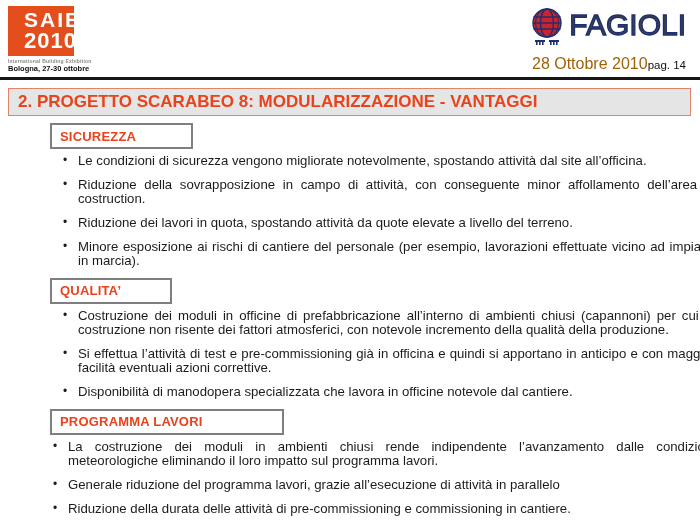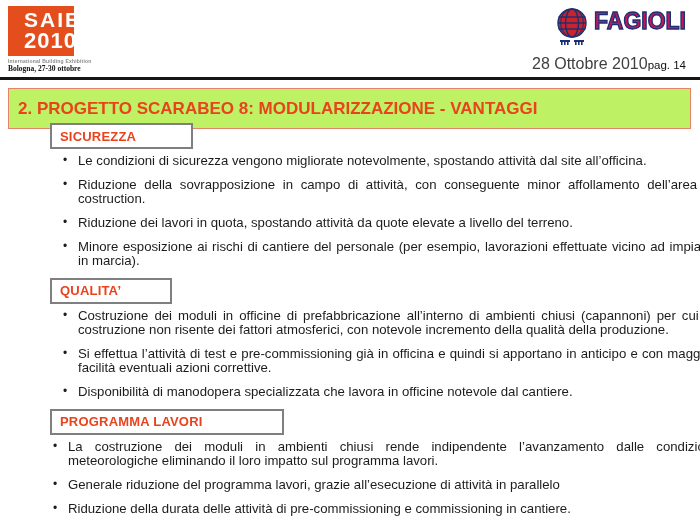--- a/index.html
+++ b/index.html
@@ -7,31 +7,31 @@
     width:700px;height:525px;background:#ffffff;position:relative;overflow:hidden;
     font-family:"Liberation Sans", sans-serif;-webkit-font-smoothing:antialiased;
   }
   
   .saie{position:absolute;left:8px;top:6px;width:110px;}
   .saie-box{width:66px;height:50px;background:#e44d1c;color:#fff;text-align:center;
     box-sizing:border-box;padding-top:3px;line-height:1.02;padding-left:16px;}
   .saie-box .l1{font-size:21px;font-weight:800;letter-spacing:2px;}
   .saie-box .l2{font-size:22px;font-weight:800;letter-spacing:1px;}
   .saie-sub1{font-size:5px;color:#8a8a8a;font-weight:700;margin-top:2px;letter-spacing:.2px;}
-  .saie-sub2{font-size:7.5px;color:#111;font-weight:700;font-family:Liberation Serif, serif;}
+  .saie-sub2{font-size:7.5px;color:#111;font-weight:700;}
   .fagioli{position:absolute;top:8px;right:14px;display:flex;align-items:flex-start;gap:5px;}
-  .fagioli-text{font-size:23px;font-weight:700;color:#be185d;line-height:1;
+  .fagioli-text{font-size:30px;font-weight:400;color:#404040;line-height:1;
     -webkit-text-stroke:1.3px #1c2f72;letter-spacing:0px;margin-top:2px;}
   .dateline{position:absolute;top:55px;right:14px;white-space:nowrap;}
-  .date{font-size:16px;color:#404040;text-align:center;}
+  .date{font-size:16px;color:#a16207;text-align:center;}
   .page{font-size:11.5px;color:#111;}
   .hr{position:absolute;top:77px;left:0;width:700px;height:3px;background:#161616;}
   
-  .title-box{position:absolute;top:88px;left:8px;width:683px;height:41px;border:1px solid #e2836b;
-    box-sizing:border-box;display:flex;align-items:center;padding-left:9px;background:#bef264;}
+  .title-box{position:absolute;top:88px;left:8px;width:683px;height:28px;border:1px solid #e2836b;
+    box-sizing:border-box;display:flex;align-items:center;padding-left:9px;background:#e5e5e5;}
   .title-text{color:#e8431c;font-weight:700;font-size:17px;white-space:nowrap;}
   
   .content{position:absolute;top:120px;left:0;width:700px;margin-left:28px;}
   .sec-head{margin-left:22px;margin-top:3px;border:2px solid #7f7f7f;box-sizing:border-box;height:26px;
     display:flex;align-items:center;padding-left:8px;background:#fff;}
   .sec-head span{color:#e8431c;font-weight:700;font-size:13px;letter-spacing:.2px;}
   .w1{width:143px}.w2{width:122px}.w3{width:234px}
   .bullets{margin-top:5px;margin-bottom:5px;}
   .bullets.a{margin-left:35px;width:652px;}
   .bullets.b{margin-left:25px;width:662px;}

